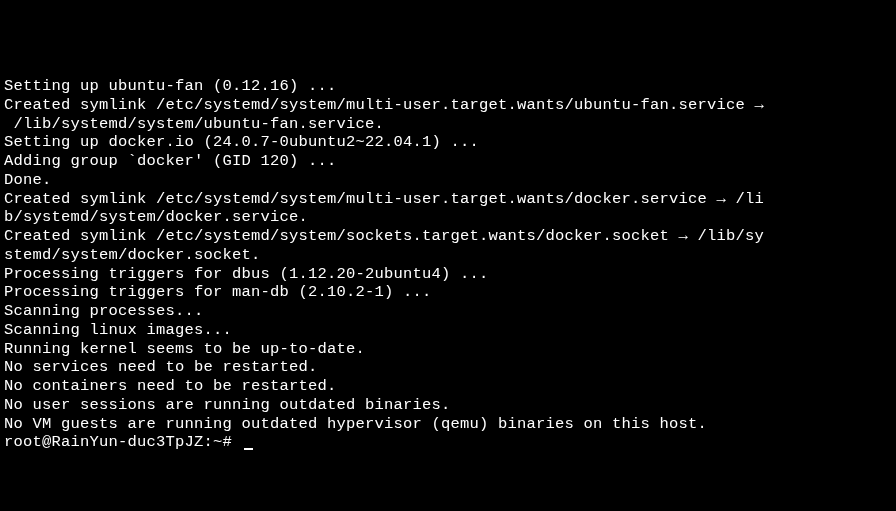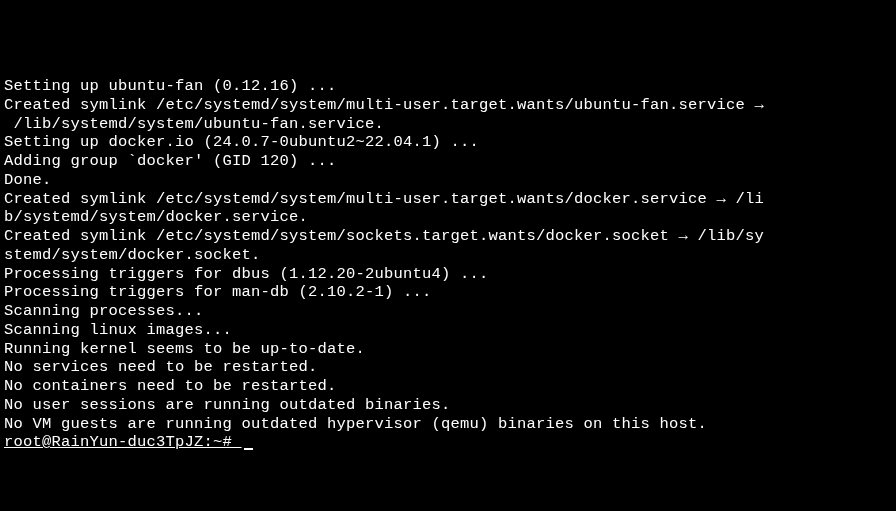--- a/index.html
+++ b/index.html
@@ -19,21 +19,20 @@
       overflow: hidden;
       letter-spacing: 0.2px;
       white-space: pre-wrap;
       word-break: break-all;
     }
     .terminal-line {
       display: block;
     }
     .prompt-line {
       display: inline;
-      text-decoration: underline;
     }
     .cursor {
       display: inline-block;
       width: 9px;
       height: 2px;
       background-color: #ffffff;
       vertical-align: bottom;
       margin-bottom: 2px;
       margin-left: 2px;
     }

